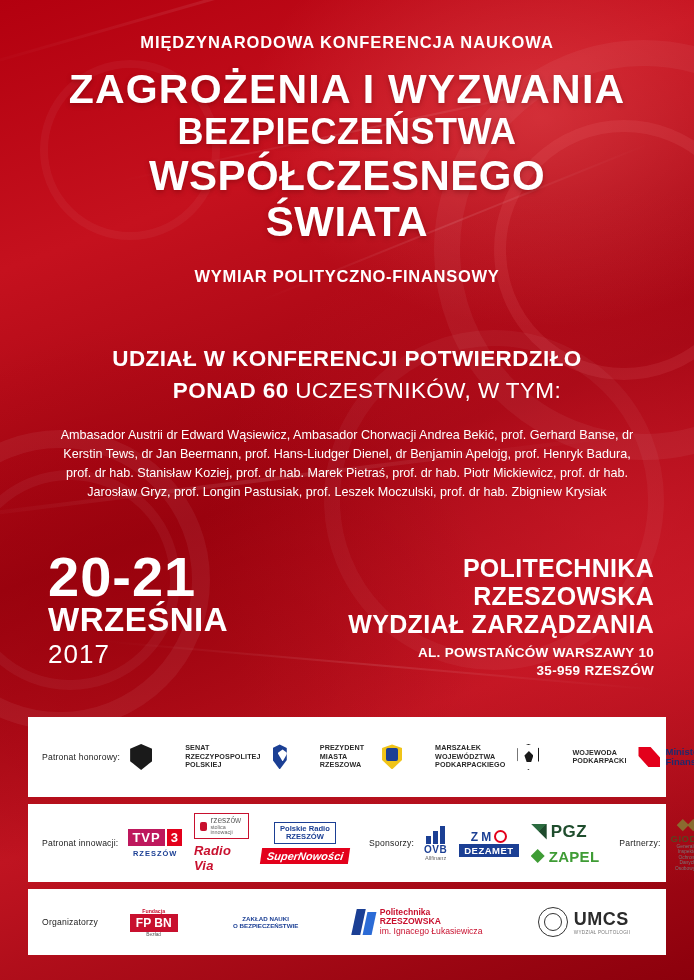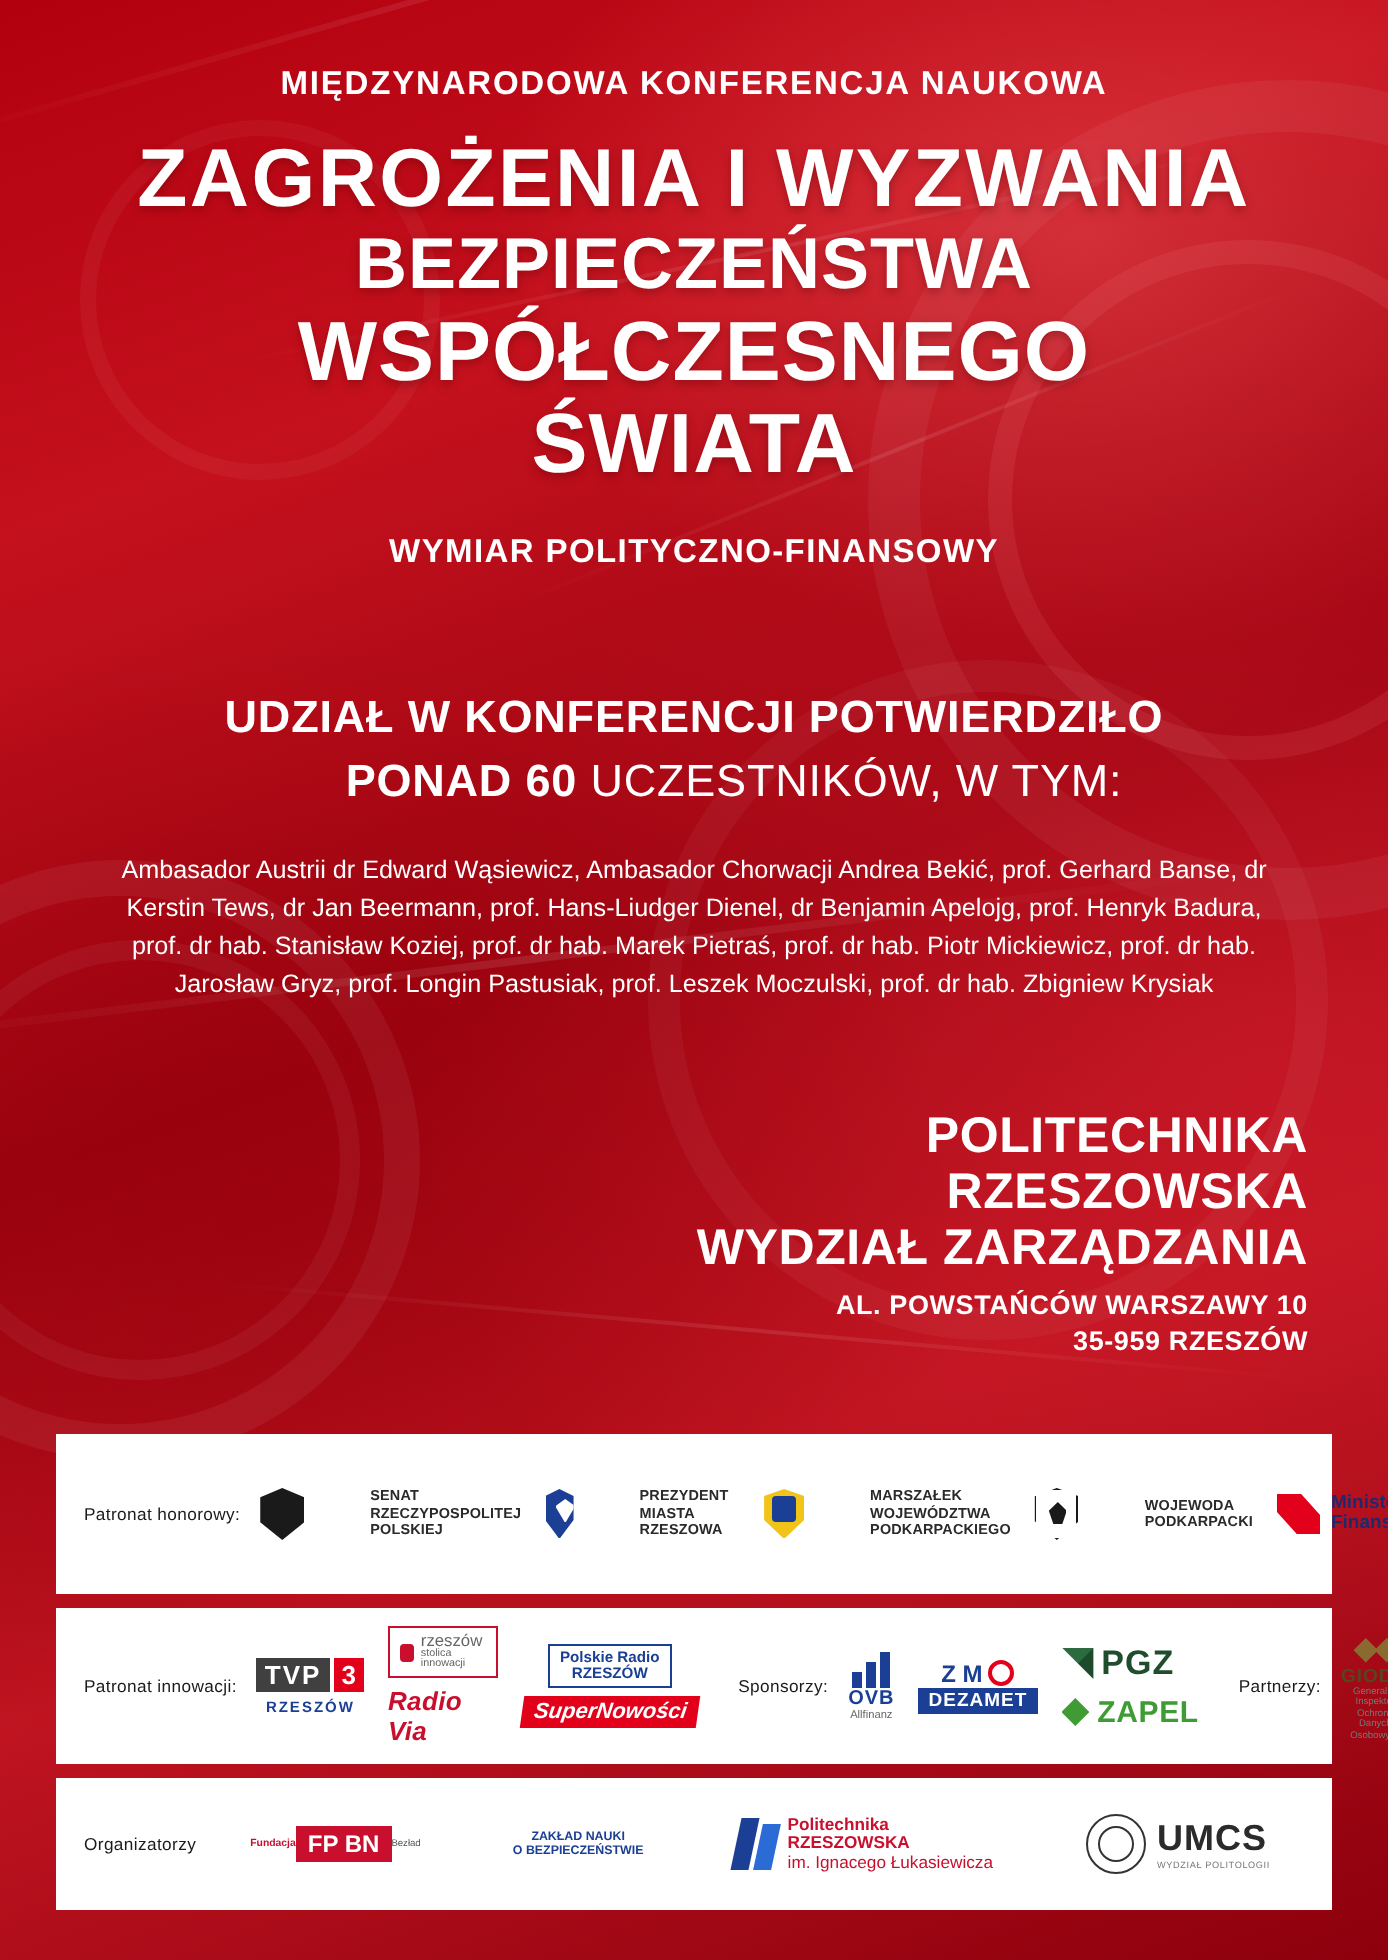--- a/index.html
+++ b/index.html
@@ -206,21 +206,21 @@
     width: 74px; height: 30px; border: 1.4px solid #2b3f9e; border-radius: 50%;
     display: flex; flex-direction: column; align-items: center; justify-content: center;
   }
   .ims-stars { font-size: 8px; color: #2b3f9e; letter-spacing: 2px; line-height: 1; }
   .ims-name { font-size: 9.5px; color: #2b3f9e; font-weight: bold; letter-spacing: 0.5px; }
 
   .tvp {
     display: flex; align-items: center; gap: 2px;
   }
   .tvp-box {
-    background: #404040; color: #ffffff; font-weight: bold; font-size: 13px;
+    background: #be185d; color: #ffffff; font-weight: bold; font-size: 13px;
     padding: 1px 4px; letter-spacing: 1px;
   }
   .tvp-3 { background: #e3001b; color: #fff; font-weight: bold; font-size: 13px; padding: 1px 4px; }
   .tvp-sub { font-size: 7.5px; color: #1b3f94; font-weight: bold; letter-spacing: 1px; text-align: center; }
 
   .rzeszow-pill {
     border: 1.2px solid #c8102e; padding: 2px 5px; display:flex; align-items:center; gap:3px;
   }
   .rz-dot { width: 9px; height: 9px; background: #c8102e; border-radius: 2px; }
   .rz-txt { font-size: 8.4px; color: #333; font-weight: bold; line-height: 1.05; }
@@ -252,21 +252,21 @@
 
   .zapel { display:flex; align-items:center; gap:4px; }
   .zapel-mark { width: 14px; height: 14px; background:#3f9c35; clip-path: polygon(0 50%, 50% 0, 100% 50%, 50% 100%); }
   .zapel-t { font-size: 15px; font-weight: bold; color: #3f9c35; letter-spacing: 0.3px; }
 
   .giodo { display:flex; flex-direction:column; align-items:center; }
   .giodo-mark { font-size: 15px; color:#8a6a2f; letter-spacing:-1px; font-weight:bold; }
   .giodo-t { font-size: 9.5px; color:#5a4420; font-weight:bold; letter-spacing:0.5px; }
   .giodo-s { font-size: 4.8px; color:#777; text-align:center; line-height:1.15; }
 
-  .fpbn { display:flex; flex-direction:row; align-items:center;justify-content:center; }
+  .fpbn { display:flex; flex-direction:column; align-items:center;justify-content:center; }
   .fpbn-top { font-size: 5.2px; color:#c8102e; font-weight:bold; }
   .fpbn-box { background:#c8102e; color:#fff; font-weight:bold; font-size: 12px; line-height:1.0; padding: 3px 6px; text-align:center; }
   .fpbn-sub { font-size: 4.8px; color:#555; }
 
   .znob { font-size: 6.2px; color:#1b3f94; font-weight:bold; line-height:1.2; text-align:center; }
 
   .prz { display:flex; align-items:center; gap:4px; }
   .prz-mark { width: 22px; height: 26px; position: relative; }
   .prz-mark::before { content:""; position:absolute; left:0; top:0; width:9px; height:26px; background:#1b3f94; transform: skewX(-12deg); }
   .prz-mark::after { content:""; position:absolute; left:11px; top:3px; width:9px; height:23px; background:#2b6bd6; transform: skewX(-12deg); }
@@ -313,20 +313,25 @@
     </div>
 
     <div class="subtitle">WYMIAR POLITYCZNO-FINANSOWY</div>
 
     <div class="confirm">UDZIAŁ W KONFERENCJI POTWIERDZIŁO</div>
     <div class="confirm2"><b>PONAD 60</b><span> UCZESTNIKÓW, W TYM:</span></div>
 
     <div class="people">Ambasador Austrii dr Edward Wąsiewicz, Ambasador Chorwacji Andrea Bekić, prof. Gerhard Banse, dr Kerstin Tews, dr Jan Beermann, prof. Hans-Liudger Dienel, dr Benjamin Apelojg, prof. Henryk Badura, prof. dr hab. Stanisław Koziej, prof. dr hab. Marek Pietraś, prof. dr hab. Piotr Mickiewicz, prof. dr hab. Jarosław Gryz, prof. Longin Pastusiak, prof. Leszek Moczulski, prof. dr hab. Zbigniew Krysiak</div>
 
     <div class="datebar">
+      <div class="date-left">
+        <div class="date-num">20-21</div>
+        <div class="date-month">WRZEŚNIA</div>
+        <div class="date-year">2017</div>
+      </div>
       <div class="venue">
         <div class="v1">POLITECHNIKA</div>
         <div class="v2">RZESZOWSKA</div>
         <div class="v3">WYDZIAŁ ZARZĄDZANIA</div>
         <div class="v4">AL. POWSTAŃCÓW WARSZAWY 10</div>
         <div class="v5">35-959 RZESZÓW</div>
       </div>
     </div>
   </div>
 

